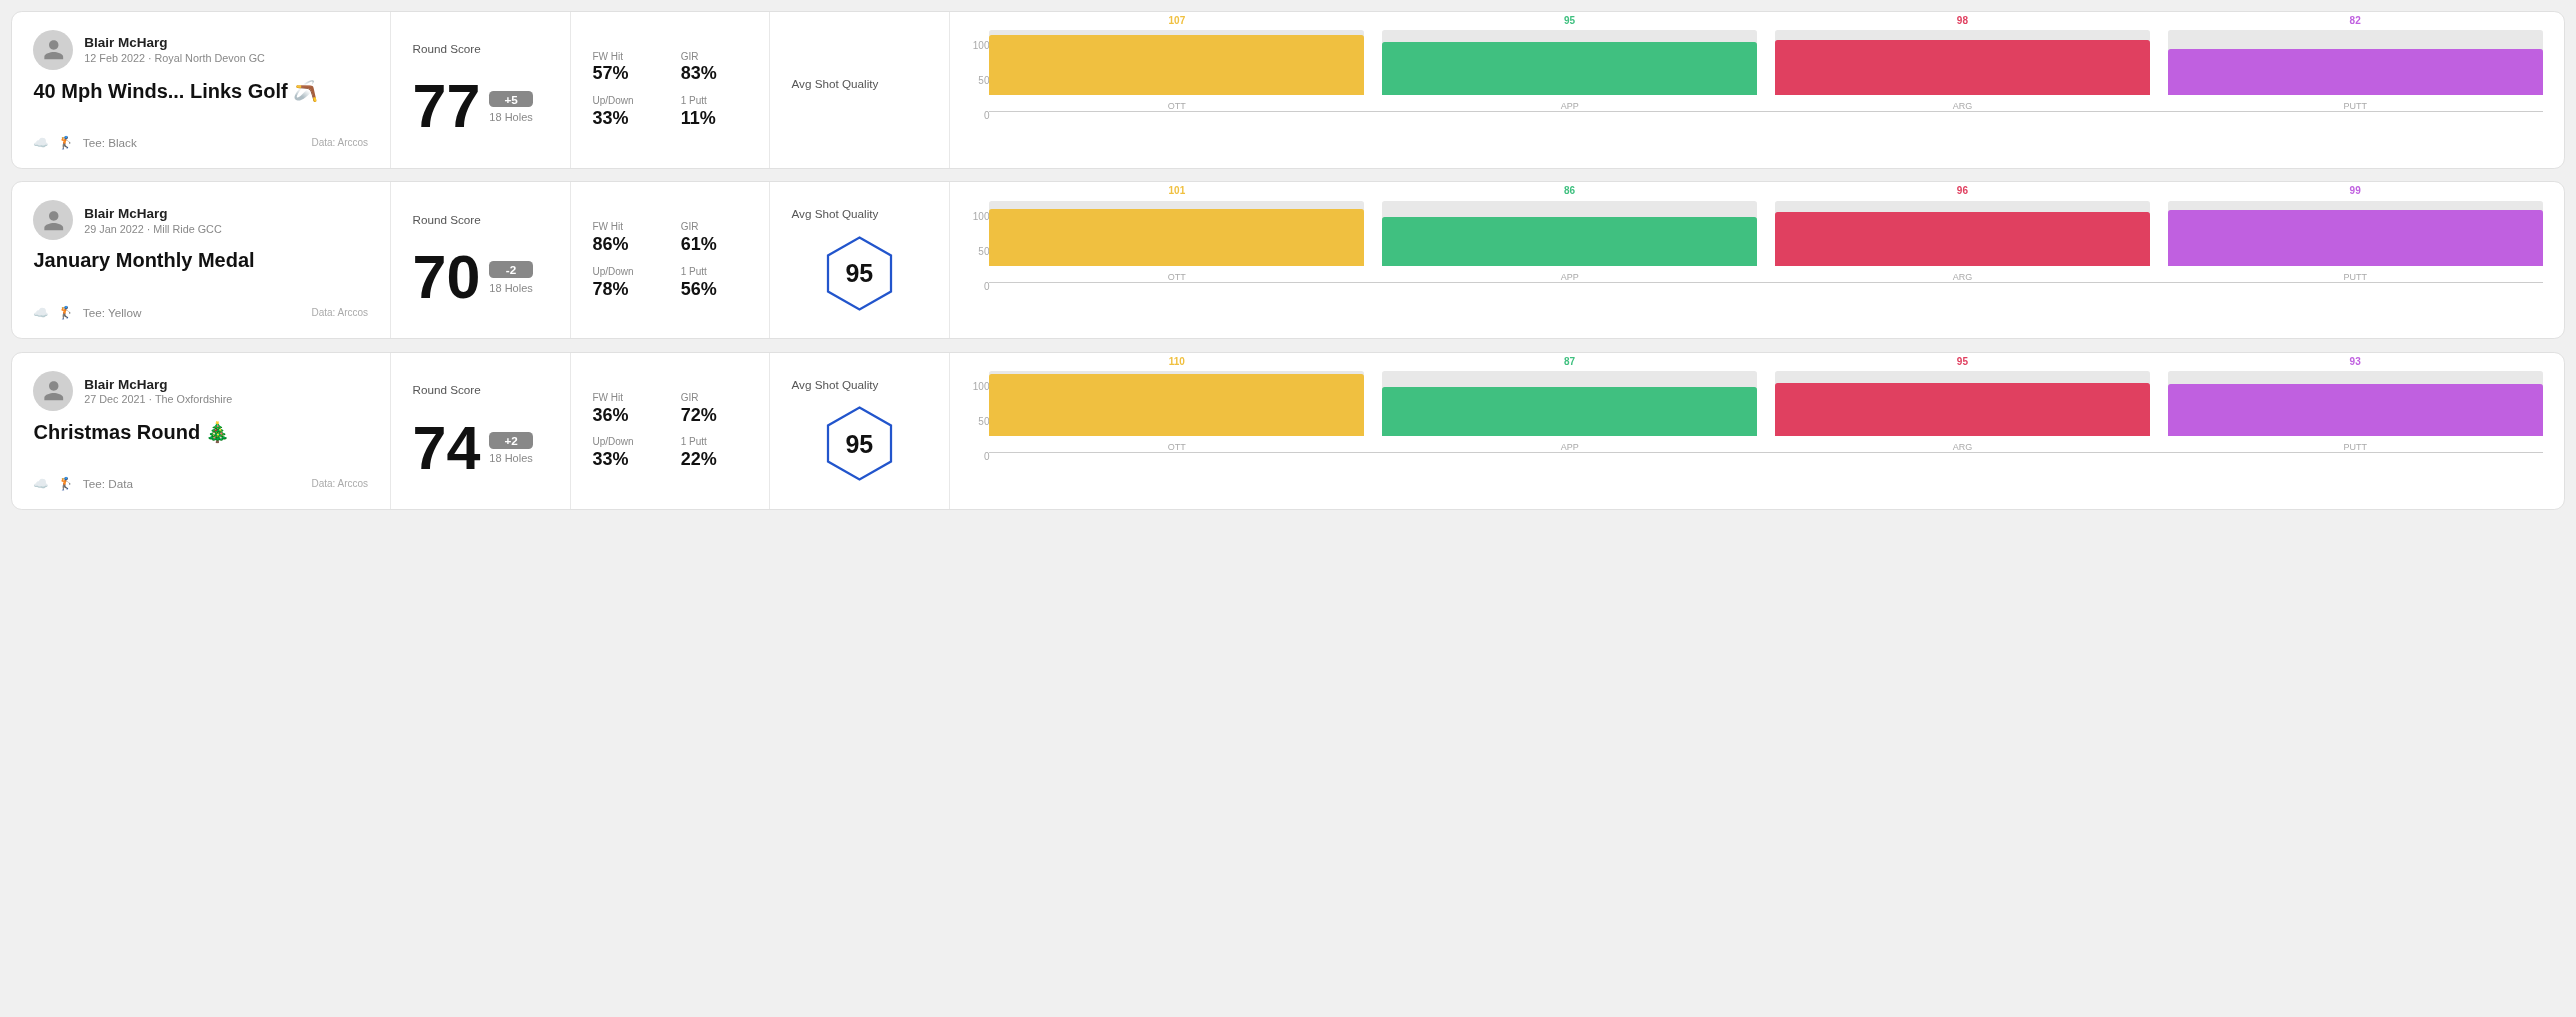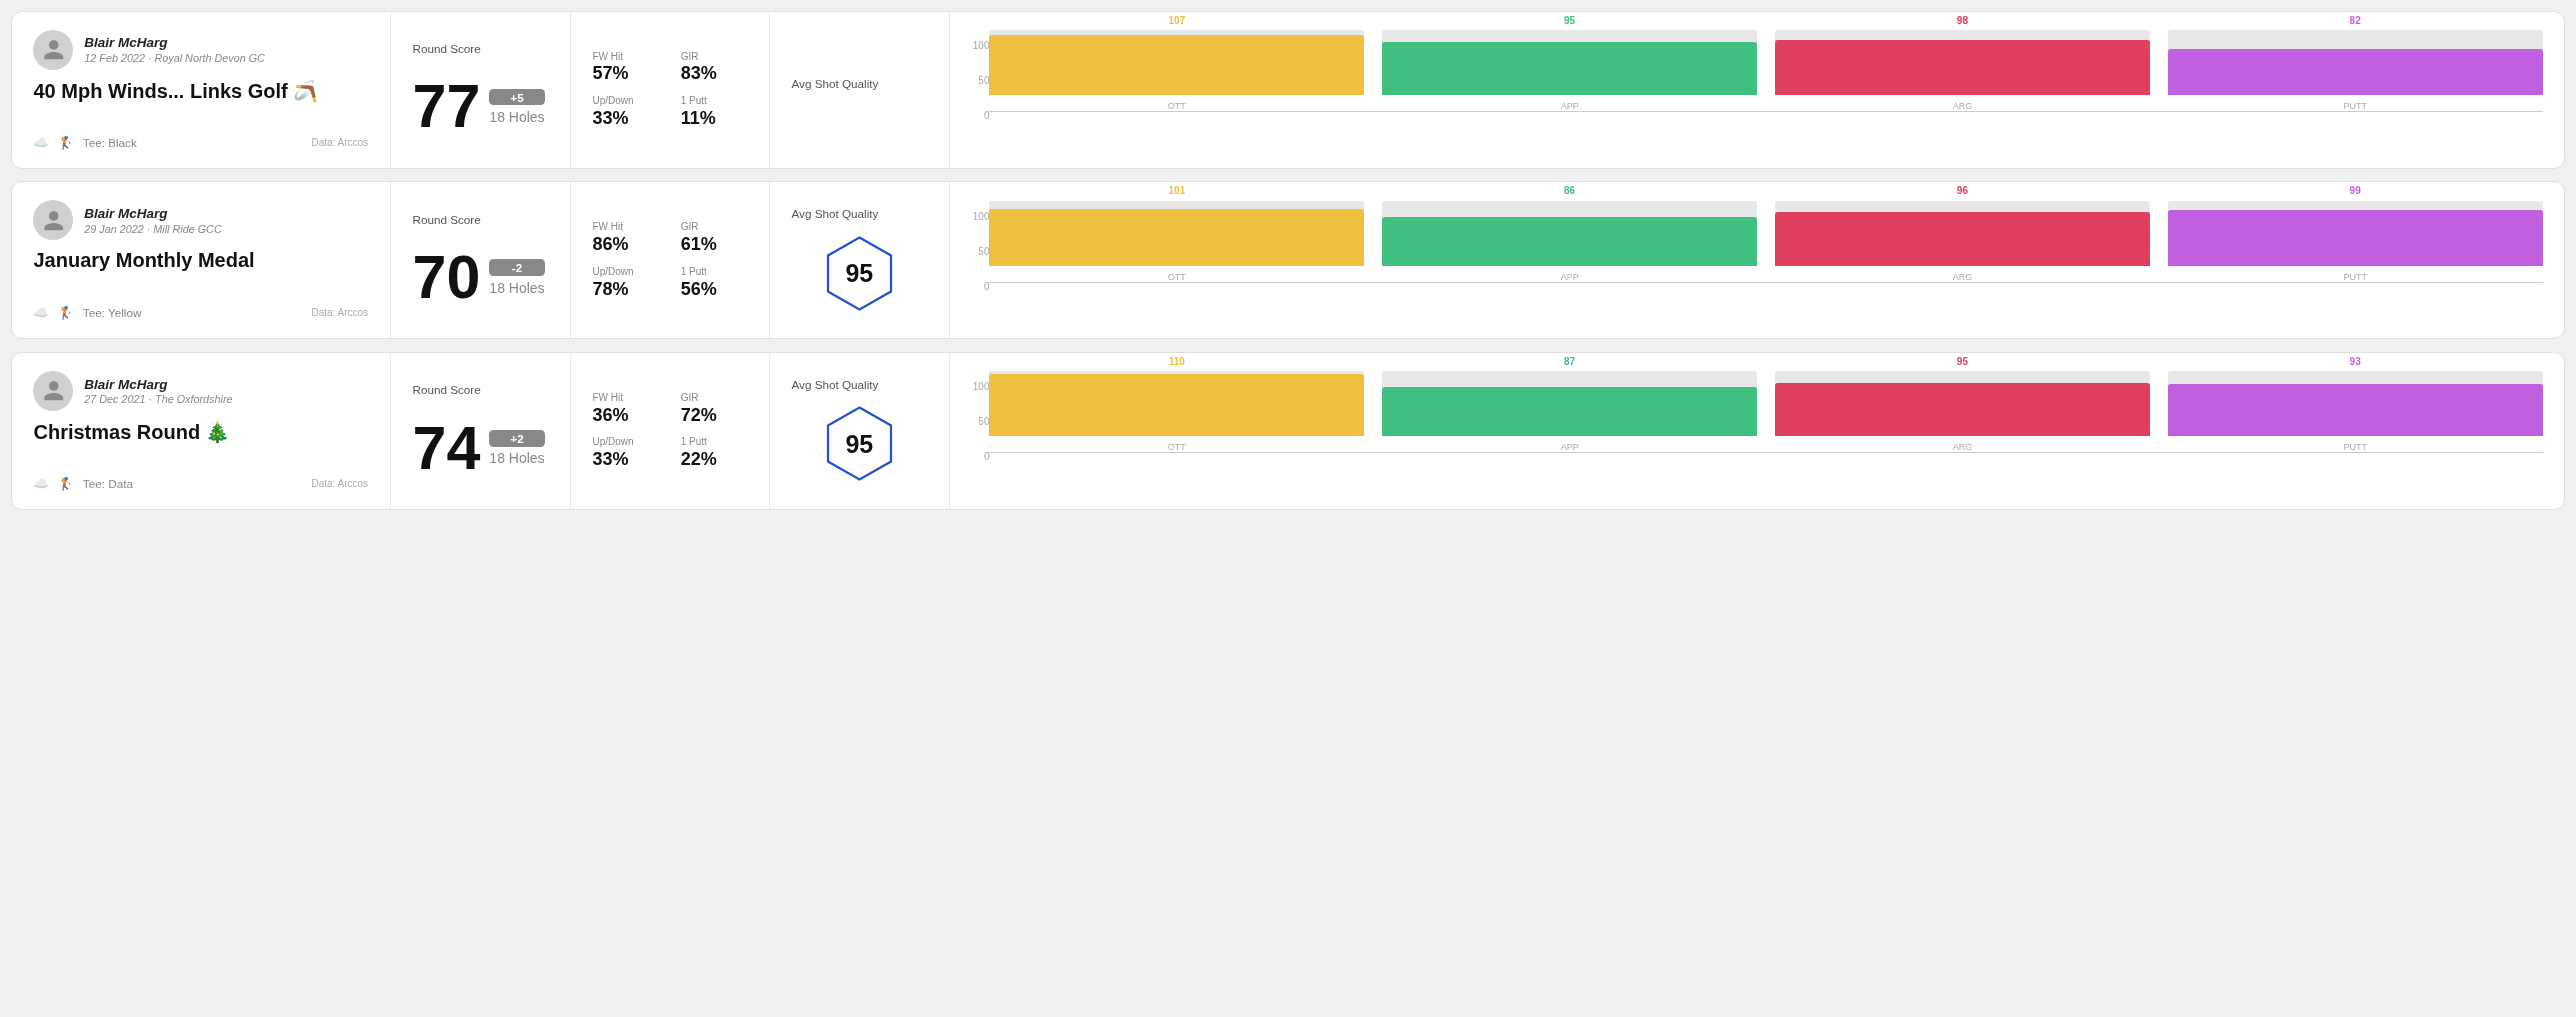--- a/index.html
+++ b/index.html
@@ -28,21 +28,20 @@
       display: flex;
       flex-direction: column;
       justify-content: space-between;
     }
 
     .player-info {
       display: flex;
       align-items: center;
       gap: 10.8px;
       margin-bottom: 9px;
-      font-style: italic;
     }
 
     .avatar {
       width: 40px;
       height: 40px;
       border-radius: 50%;
       background: #d0d0d0;
       display: flex;
       align-items: center;
       justify-content: center;
@@ -143,21 +142,21 @@
       border-radius: 4.5px;
       font-size: 11.7px;
       font-weight: 600;
       color: #fff;
     }
 
     .badge-positive { background: #888; }
     .badge-negative { background: #888; }
 
     .score-holes {
-      font-size: 14px;
+      font-size: 11px;
       color: #888;
     }
 
     
     .card-stats {
       flex: 0 0 199px;
       padding: 18px 21.7px;
       border-right: 0.9px solid #e8e8e8;
       display: flex;
       flex-direction: column;

